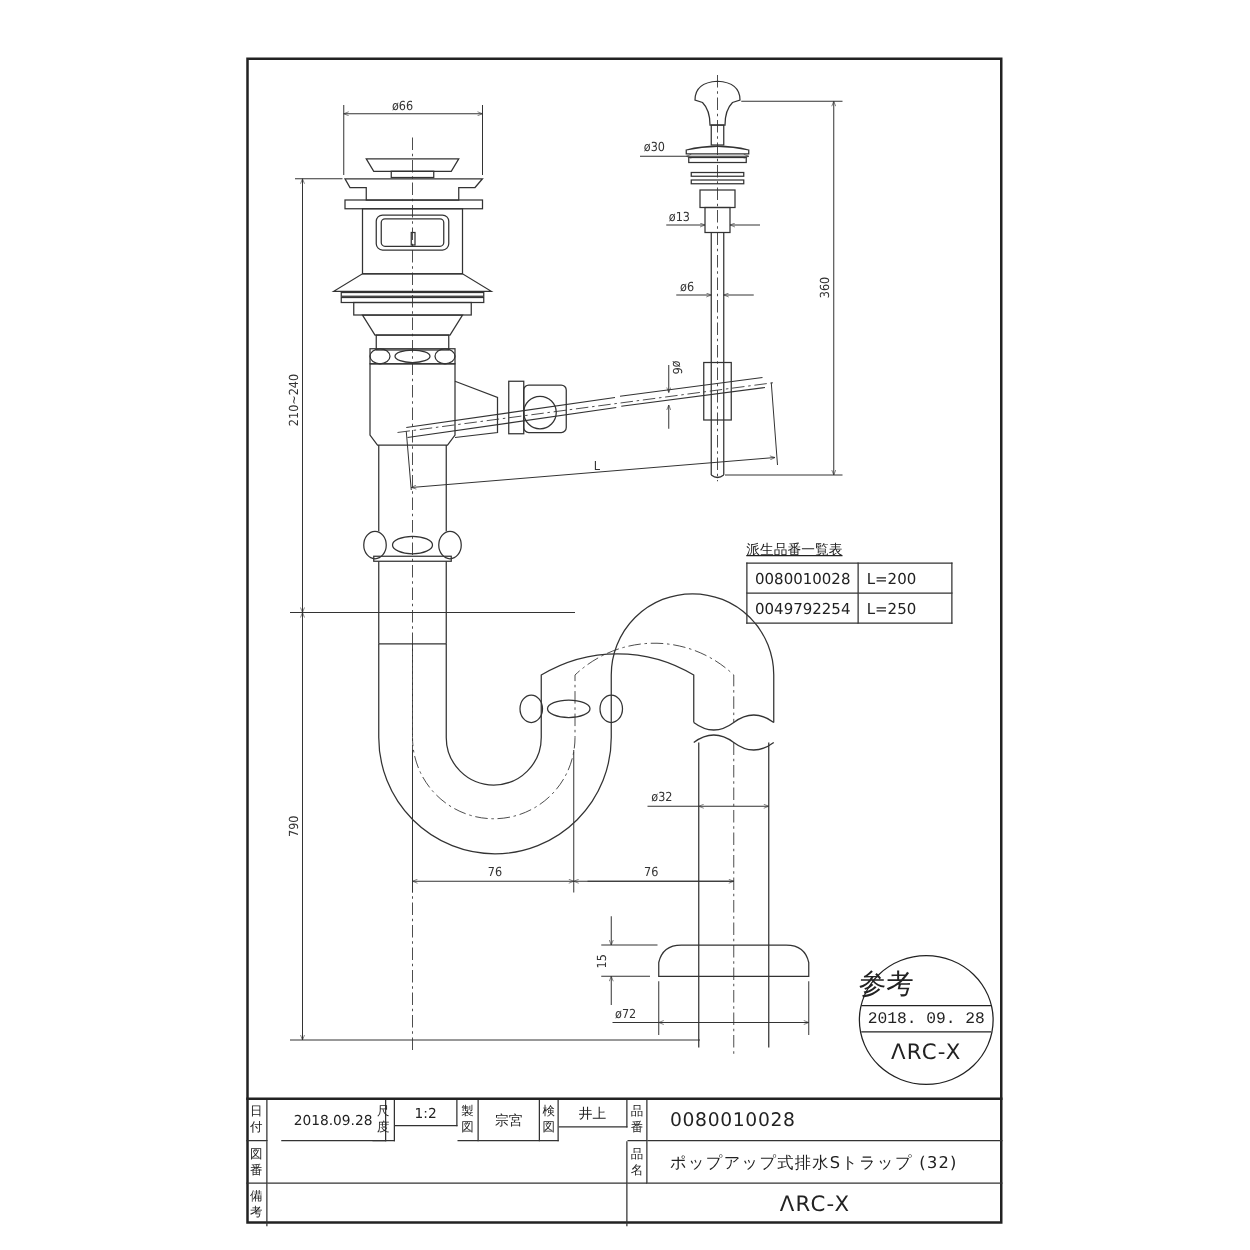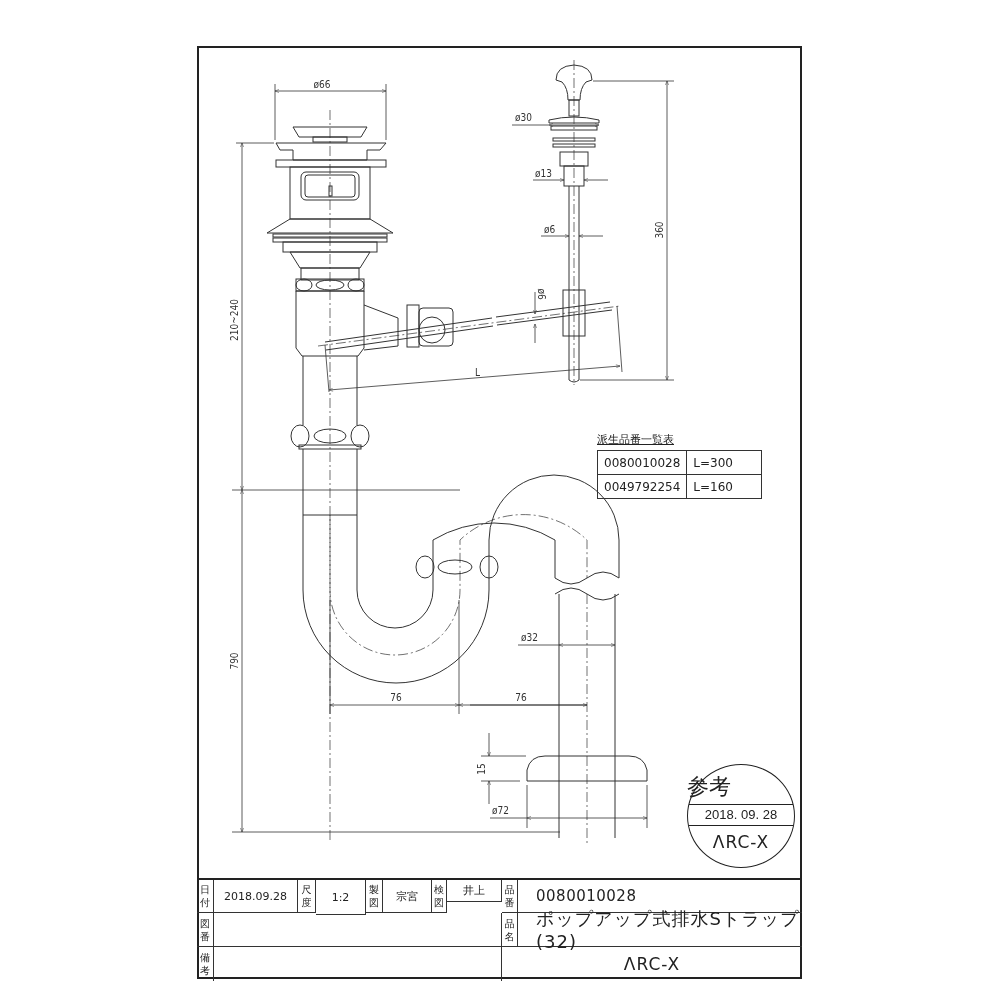--- a/index.html
+++ b/index.html
@@ -9,31 +9,31 @@
            border: 2px solid #222; box-sizing: border-box; }
   svg.drawing { position: absolute; left: 0; top: 0; }
   .dim { font-family: "DejaVu Sans Condensed", "DejaVu Sans", sans-serif; font-size: 10px; fill: #333; }
   .tb { position: absolute; left: 197px; top: 878px; width: 605px; height: 101px;
         border-top: 2px solid #222; box-sizing: border-box; }
   .tb-cell { position: absolute; box-sizing: border-box; border-right: 1px solid #333; border-bottom: 1px solid #333;
              display: flex; align-items: center; justify-content: center; font-size: 11px; color: #222; }
   .tb-label { flex-direction: column; font-size: 10px; line-height: 13px; }
   .tb-label span { display: block; }
   .big { font-size: 15px; justify-content: flex-start; padding-left: 18px; letter-spacing: 0.5px; }
-  .name { font-size: 18px; justify-content: flex-start; padding-left: 18px; letter-spacing: 1px; }
+  .name { font-size: 13px; justify-content: flex-start; padding-left: 18px; letter-spacing: 1px; }
   .logo { font-size: 17px; letter-spacing: 1px; font-weight: normal; }
   .deriv { position: absolute; left: 597px; top: 432px; }
   .deriv-title { font-size: 11px; text-decoration: underline; margin-left: 0px; margin-bottom: 3px; font-family: Liberation Mono, monospace; }
   .deriv table { border-collapse: collapse; }
   .deriv td { border: 1px solid #333; font-size: 12px; padding: 2px 6px; height: 19px; }
   .stamp { position: absolute; left: 687px; top: 764px; width: 108px; height: 104px; }
   .stamp-ring { position: absolute; inset: 0; border: 1.5px solid #222; border-radius: 50%; }
   .stamp-title { position: absolute; top: 8px; width: 100%; text-align: left; font-family: "DejaVu Serif", serif; font-size: 22px; }
   .stamp-date { position: absolute; top: 40px; left: 2px; right: 2px; height: 20px; border-top: 1.5px solid #222; border-bottom: 1.5px solid #222;
-                text-align: center; font-family: Liberation Sans, sans-serif; font-size: 13px; line-height: 20px; }
+                text-align: center; font-family: Liberation Mono, monospace; font-size: 13px; line-height: 20px; }
   .stamp-logo { position: absolute; top: 68px; width: 100%; text-align: center; font-size: 17px; letter-spacing: 1px; }
 </style>
 </head>
 <body>
 
 <div class="frame"></div>
 
 <svg class="drawing" width="1000" height="1000" viewBox="0 0 1000 1000" fill="none" stroke="#333" stroke-width="1">
   <defs>
     <marker id="arr" viewBox="0 0 10 10" refX="10" refY="5" markerWidth="8" markerHeight="5" orient="auto-start-reverse">
@@ -198,49 +198,49 @@
     <text class="dim" x="492" y="814">ø72</text>
   </g>
 </svg>
 
 <div class="deriv">
   <div class="deriv-title">派生品番一覧表</div>
   <table>
     <tbody>
         <tr>
       <td>0080010028</td>
-      <td style="width:62px">L=300</td>
+      <td style="width:62px">L=200</td>
     </tr>
     <tr>
       <td>0049792254</td>
-      <td>L=160</td>
+      <td>L=250</td>
     </tr>
   </tbody>
     </table>
 </div>
 
 <div class="stamp">
   <div class="stamp-ring"></div>
   <div class="stamp-title">参考</div>
   <div class="stamp-date">2018. 09. 28</div>
   <div class="stamp-logo">ΛRC-X</div>
 </div>
 
 <div class="tb">
 
   <div class="tb-cell tb-label" style="left:0;top:0;width:17px;height:33px">
     <span>日</span>
       <span>付</span>
   </div>
-  <div class="tb-cell" style="left:17px;top:0;width:84px;height:33px">2018.09.28</div>
+  <div class="tb-cell" style="left:28px;top:0;width:84px;height:33px">2018.09.28</div>
   <div class="tb-cell tb-label" style="left:101px;top:0;width:18px;height:33px">
     <span>尺</span>
       <span>度</span>
   </div>
-  <div class="tb-cell" style="left:119px;top:0;width:50px;height:35px">1:2</div>
+  <div class="tb-cell" style="left:119px;top:0;width:50px;height:21px">1:2</div>
   <div class="tb-cell tb-label" style="left:169px;top:0;width:17px;height:33px">
     <span>製</span>
       <span>図</span>
   </div>
   <div class="tb-cell" style="left:186px;top:0;width:49px;height:33px">宗宮</div>
   <div class="tb-cell tb-label" style="left:235px;top:0;width:15px;height:33px">
     <span>検</span>
       <span>図</span>
   </div>
   <div class="tb-cell" style="left:250px;top:0;width:55px;height:22px">井上</div>

